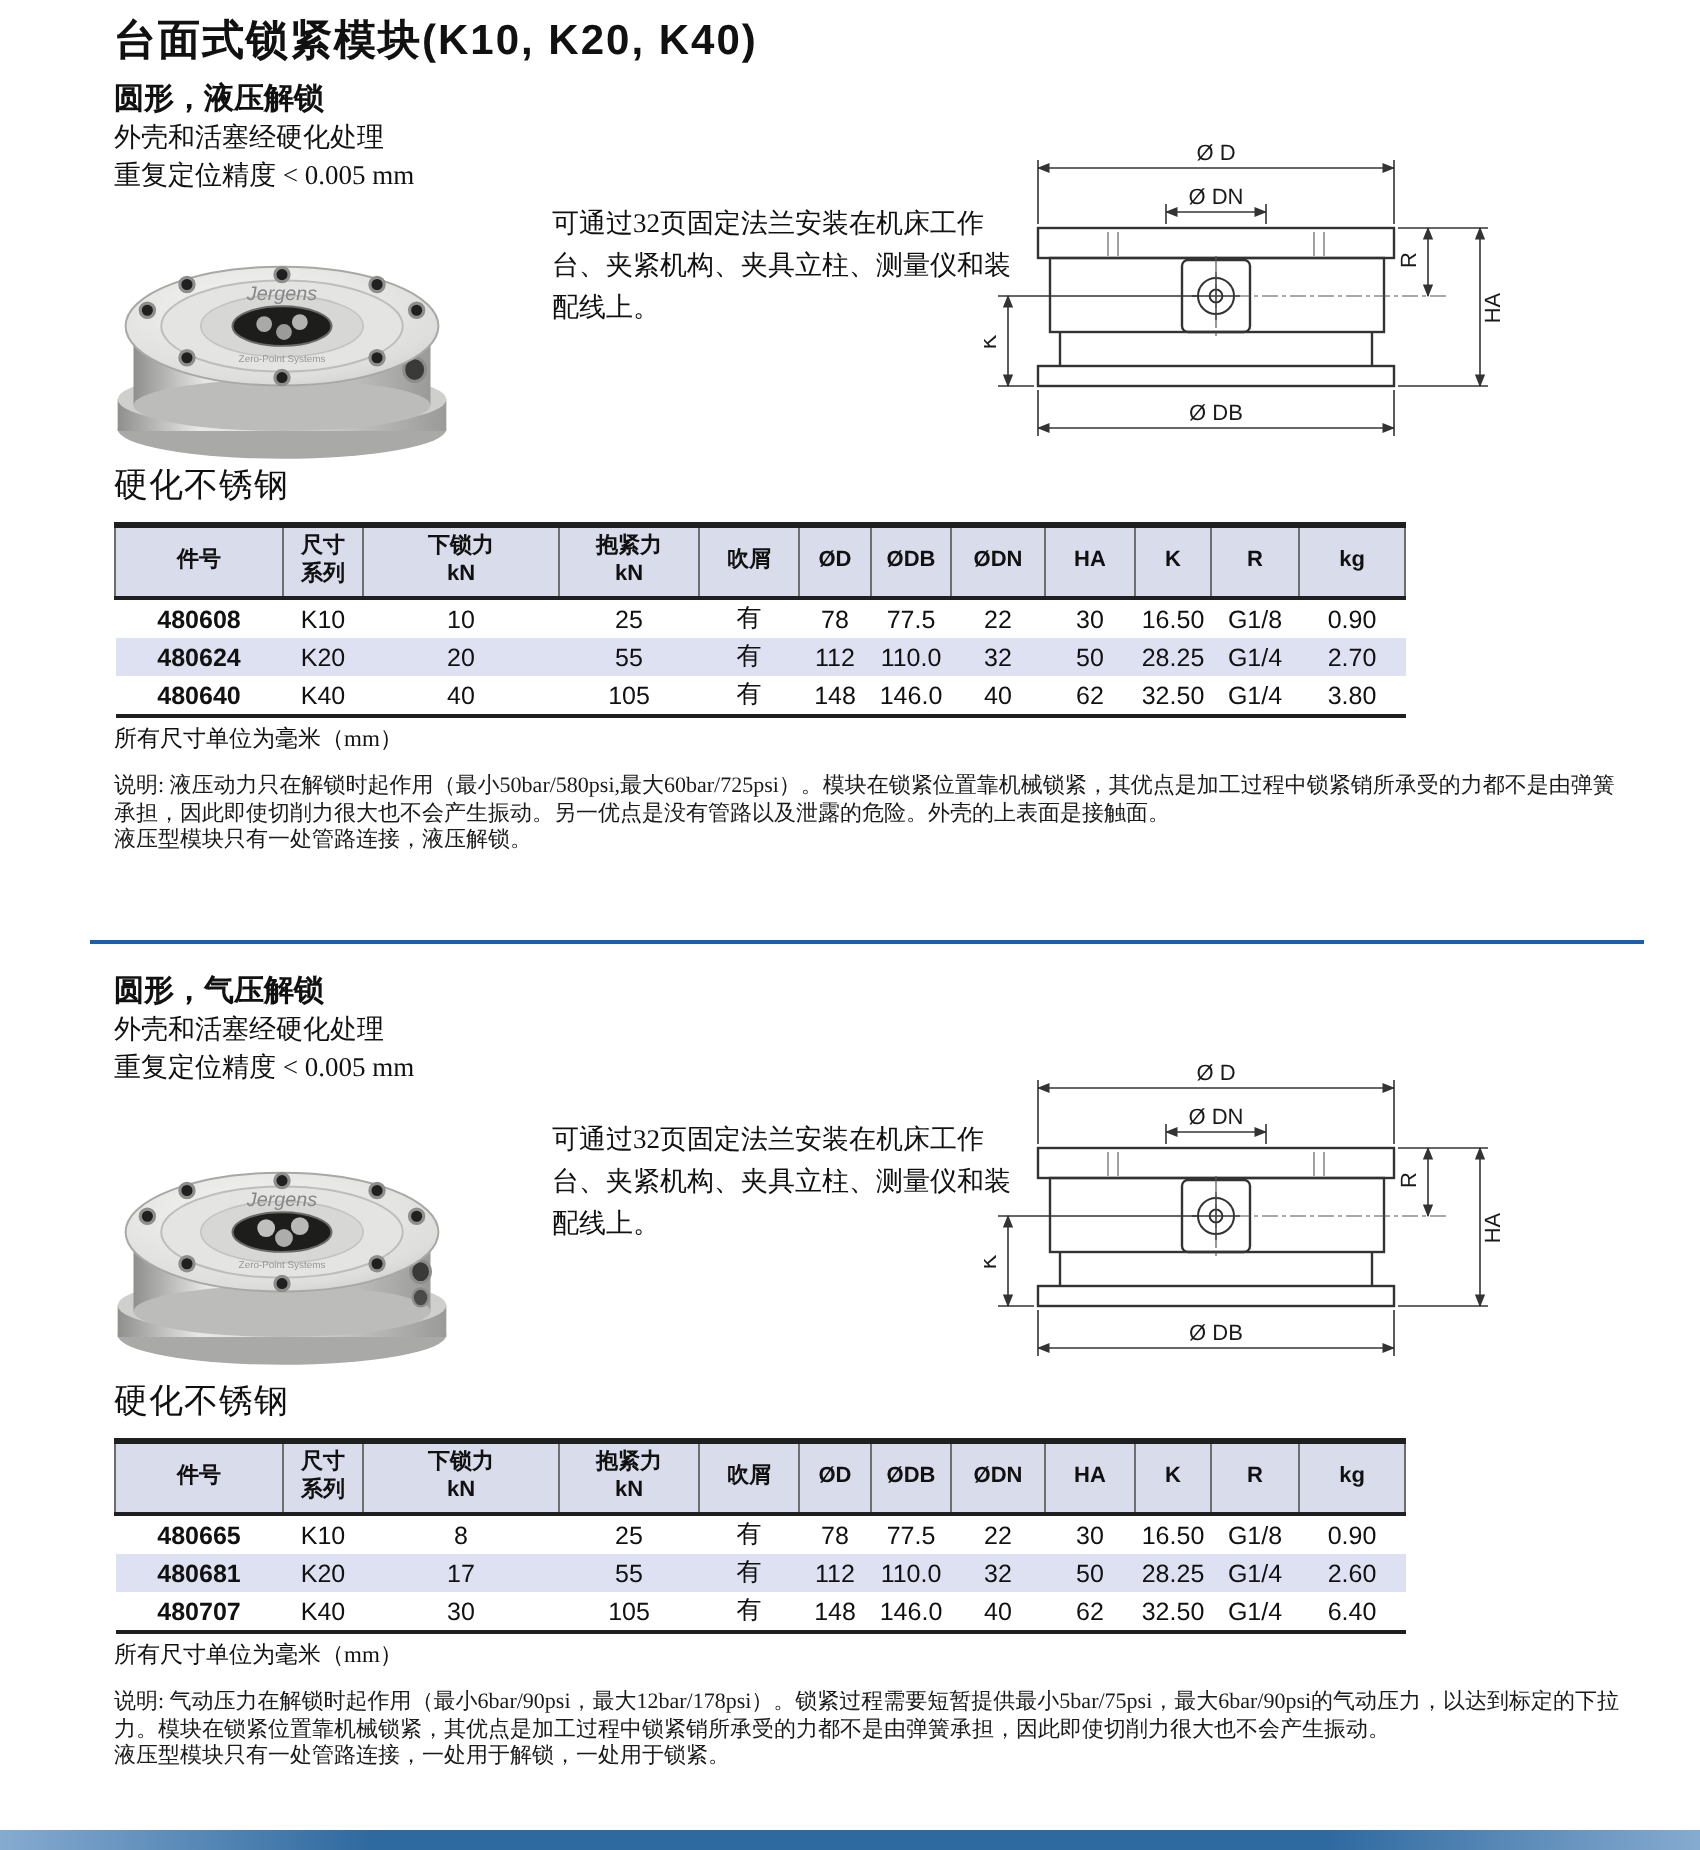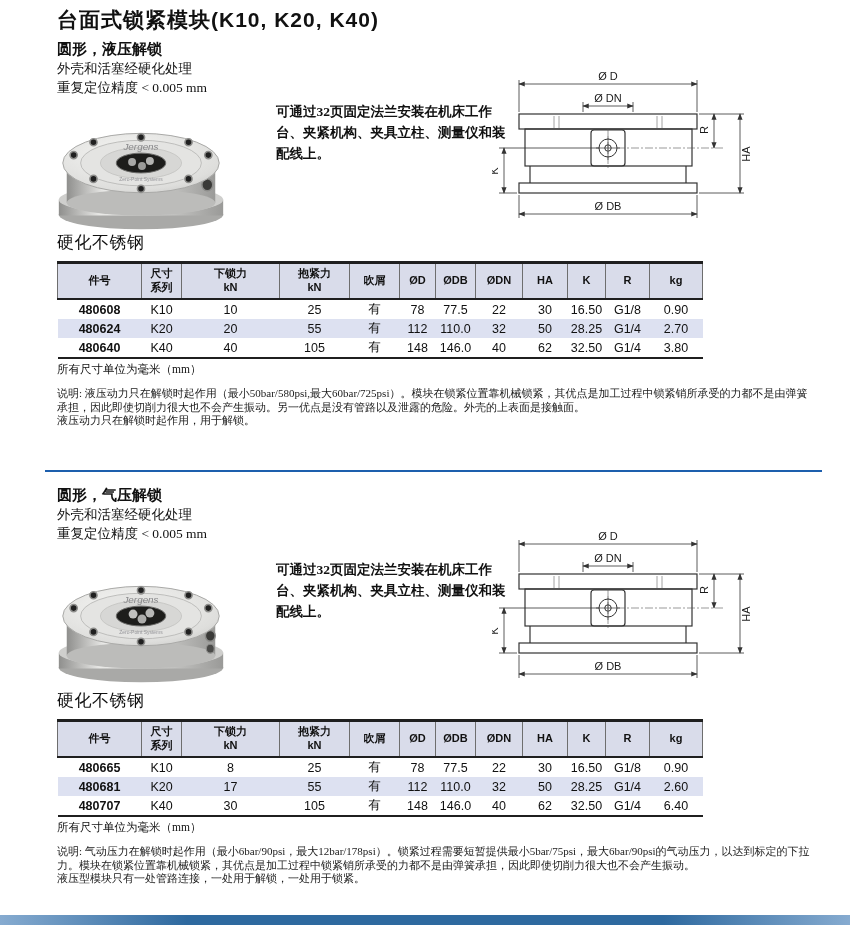--- a/index.html
+++ b/index.html
@@ -3,21 +3,21 @@
 <meta charset="utf-8">
 <style>
   html,body{margin:0;padding:0;background:#e8e8e8;}
   #page{position:relative;width:850px;height:925px;background:#ffffff;overflow:hidden;
         font-family:"Liberation Sans",sans-serif;color:#111;}
   .abs{position:absolute;}
   .title{left:57px;top:6px;font-size:21px;font-weight:bold;letter-spacing:1px;}
   .subtitle{left:57px;font-size:15px;font-weight:bold;}
   .desc{left:57px;font-size:13.5px;font-family:"Liberation Serif","DejaVu Serif",serif;}
   .infobox{left:276px;width:236px;font-size:13.5px;line-height:1.55;
-           font-family:"Liberation Serif","DejaVu Serif",serif;font-weight:bold;}
+           font-family:"Liberation Serif","DejaVu Serif",serif;}
   .material{left:57px;font-size:17px;font-weight:normal;letter-spacing:0.5px;}
   .units{left:57px;font-size:11.5px;font-family:"Liberation Serif","DejaVu Serif",serif;}
   .notes{left:57px;font-size:11px;line-height:13.5px;color:#1a1a1a;
          font-family:Liberation Serif, serif;white-space:nowrap;}
   .divider{left:45px;top:470px;width:777px;height:2px;background:#1d5fad;}
   .bottombar{left:0;top:915px;width:850px;height:10px;
              background:linear-gradient(90deg,#86abd0 0%,#2e699f 22%,#2e699f 78%,#86abd0 100%);}
 
   table.spec{border-collapse:collapse;table-layout:fixed;width:645px;
              border-top:3px solid #1f1f1f;border-bottom:2.5px solid #1f1f1f;}
@@ -233,21 +233,21 @@
           <td>G1/4</td>
           <td>3.80</td>
         </tr>
       </tbody>
     </table>
 
   <div class="abs units" style="top:362px">所有尺寸单位为毫米（mm）</div>
   <div class="abs notes" style="top:387px">
     <div>说明: 液压动力只在解锁时起作用（最小50bar/580psi,最大60bar/725psi）。模块在锁紧位置靠机械锁紧，其优点是加工过程中锁紧销所承受的力都不是由弹簧</div>
     <div>承担，因此即使切削力很大也不会产生振动。另一优点是没有管路以及泄露的危险。外壳的上表面是接触面。</div>
-    <div>液压动力只在解锁时起作用，用于解锁。</div>
+    <div>液压型模块只有一处管路连接，液压解锁。</div>
   </div>
 
   <div class="abs divider"></div>
 
   <div class="abs subtitle" style="top:486px">圆形，气压解锁</div>
   <div class="abs desc" style="top:506px">外壳和活塞经硬化处理</div>
   <div class="abs desc" style="top:525px">重复定位精度 &lt; 0.005 mm</div>
 
   <div class="abs" style="left:42px;top:550px;width:198px;height:140px">
     <svg width="198" height="140" viewBox="0 0 200 140">

